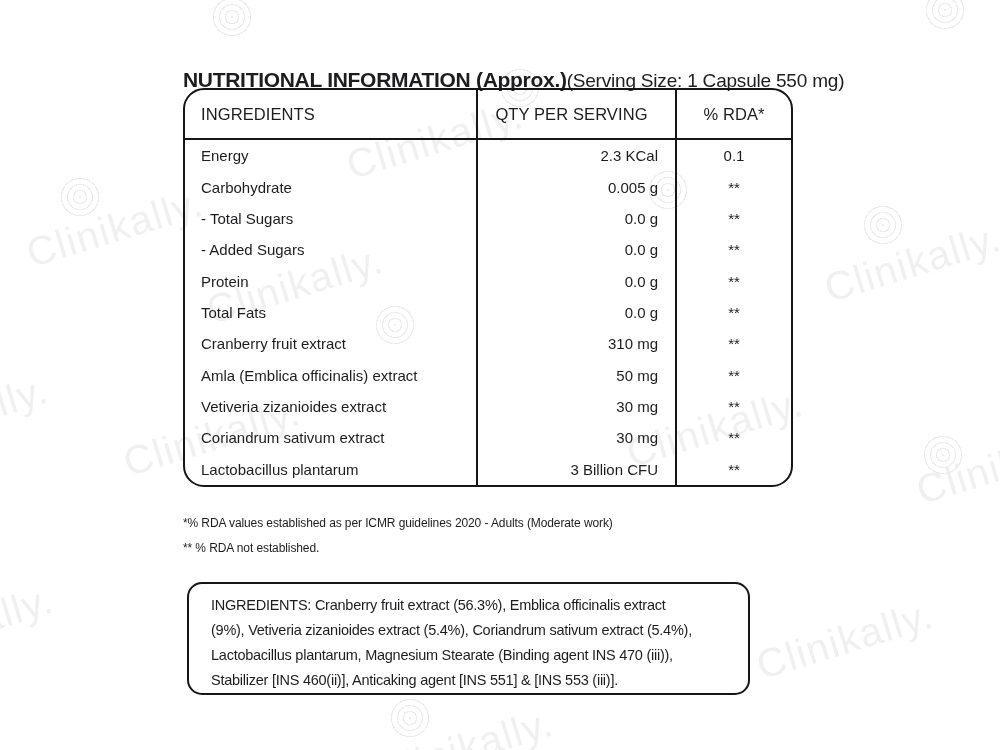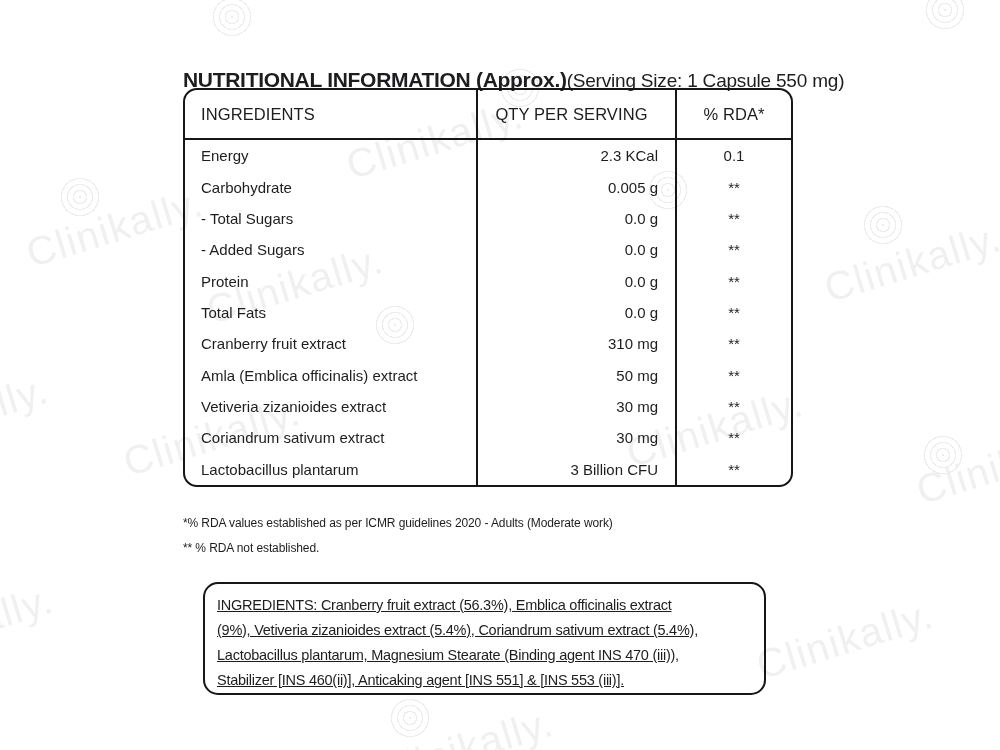--- a/index.html
+++ b/index.html
@@ -39,21 +39,21 @@
     position:absolute;left:183px;top:44px;
     display:flex;align-items:flex-end;white-space:nowrap;margin-top:24px;
   }
   .title-main{font-size:21px;font-weight:bold;letter-spacing:-0.3px;}
   .title-serving{font-size:19px;letter-spacing:-0.2px;}
 
   .ntable{
     position:absolute;left:183px;top:88px;
     width:610px;height:399px;
     border:2px solid var(--border);
-    border-radius:14px;
+    border-radius:21px;
     box-sizing:border-box;
     display:flex;flex-direction:column;
     background:transparent;
     justify-content:center;
   }
   .trow{display:grid;grid-template-columns:291px 199px 1fr;}
   .thead{
     height:48px;flex:0 0 48px;
     border-bottom:2px solid var(--border);
   }
@@ -64,28 +64,27 @@
   .c2{padding-right:17px;justify-content:flex-end;border-left:2px solid var(--border);}
   .c3{justify-content:center;border-left:2px solid var(--border);}
   .hcell{font-size:16.5px;font-weight:400;letter-spacing:0.1px;}
   .thead .c2{justify-content:center;padding-right:10px;}
 
   .footnotes{
     position:absolute;left:183px;top:511px;
     font-size:12px;line-height:25px;letter-spacing:-0.1px;white-space:nowrap;
   }
   .ing-box{
-    position:absolute;left:203px;top:582px;
+    position:absolute;left:187px;top:582px;
     width:563px;height:113px;
     border:2px solid var(--border);
     border-radius:15px;
     box-sizing:border-box;
-    padding:9px 16px 0 12px;
+    padding:9px 16px 0 22px;
     background:transparent;
-    text-decoration:underline;
   }
   .ing-line{
     font-size:14.5px;line-height:25px;letter-spacing:-0.25px;white-space:nowrap;
   }
 </style>
 </head>
 <body>
 
 <div class="page">
 

